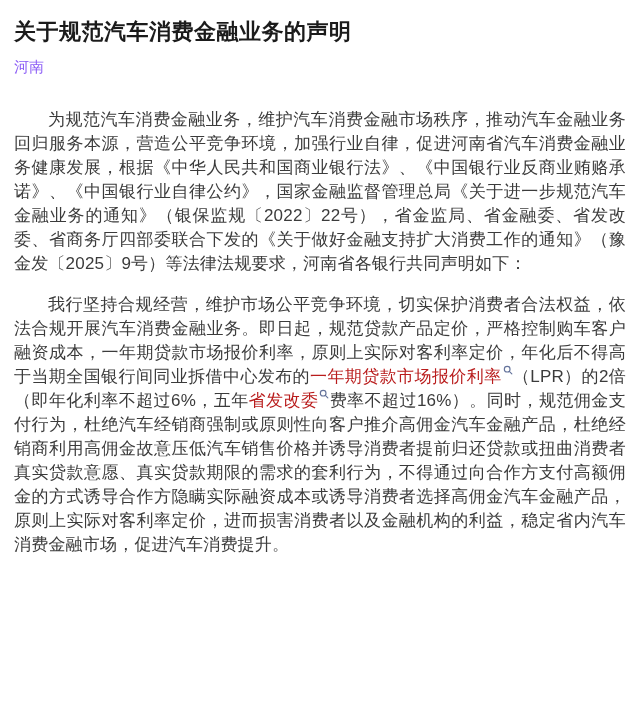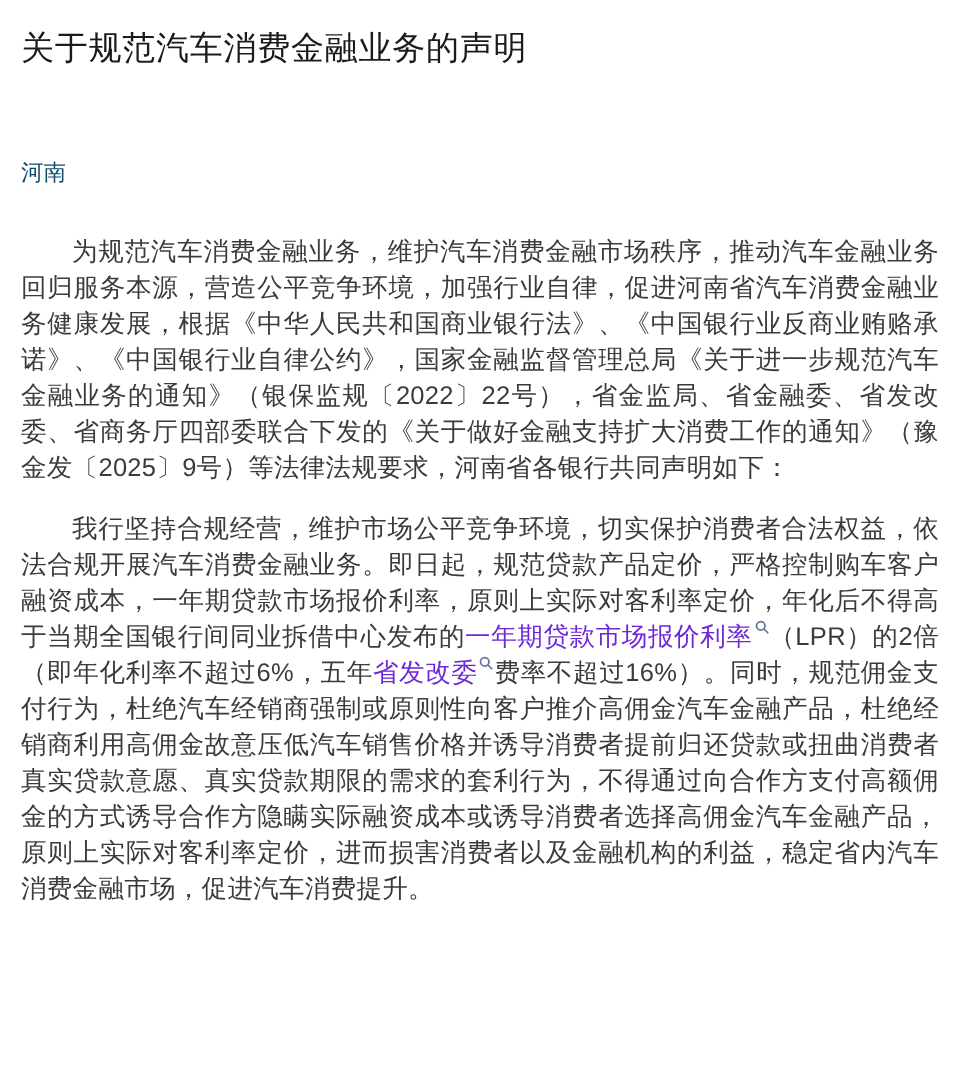--- a/index.html
+++ b/index.html
@@ -10,52 +10,52 @@
     font-family: "Liberation Sans", "DejaVu Sans", sans-serif;
     overflow: hidden;
   }
   .page { padding: 0 14px; }
 
   .article-title {
     margin: 0;
     padding-top: 17px;
     font-size: 22px;
     line-height: 30px;
-    font-weight: 400;
+    font-weight: 700;
     color: #1b1b1b;
     letter-spacing: 0.5px;
   }
 
   .meta-row {
     margin-top: 11px;
     display: flex;
     align-items: baseline;
     font-size: 15px;
     white-space: nowrap;
   }
   .meta-author { color: #595959; margin-right: 12px; }
   .meta-date   { color: #b7babf; margin-right: 12px; }
-  .meta-region { color: #0c4a6e; margin-top: 48px; }
+  .meta-region { color: #8b5cf6; }
 
   .article-body {
     margin-top: 31px;
     font-size: 17px;
     line-height: 24px;
     color: #3b3b3b;
     text-align: justify;
     letter-spacing: 0.2px;
   }
   .article-body p {
     margin: 0 0 17px 0;
     text-indent: 2em;
   }
   .article-body p:last-child { margin-bottom: 0; }
 
   .entity-link {
-    color: #6d28d9;
+    color: #b91c1c;
     text-decoration: none;
     cursor: pointer;
   }
   .entity-sup-icon {
     display: inline-block;
     width: 10px;
     height: 10px;
     vertical-align: 7px;
     margin-left: 1px;
   }

